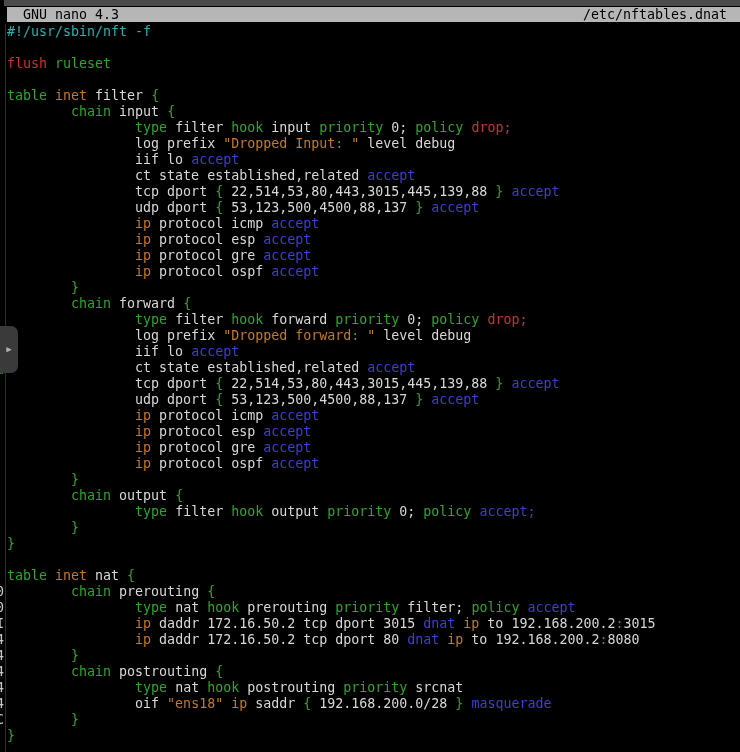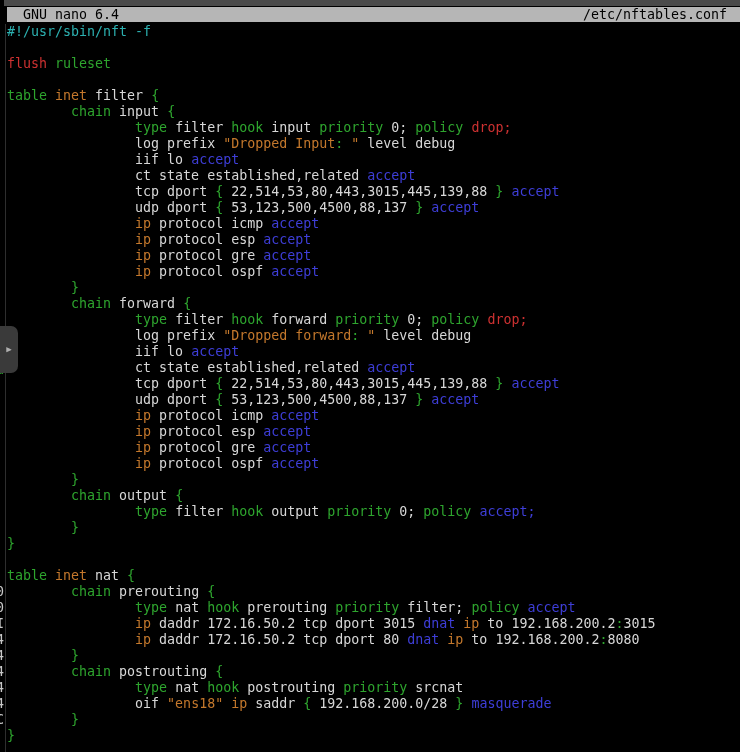--- a/index.html
+++ b/index.html
@@ -50,22 +50,22 @@
   #drawer-tab .arrow{
     color:#b0b0b0;font-size:9px;line-height:9px;
   }
 </style>
 </head>
 <body>
 
 <div id="screen">
   <div id="top-strip"></div>
   <div id="title-bar">
-    <span class="left"> GNU nano 6.4</span>
-    <span class="right">/etc/nftables.conf </span>
+    <span class="left"> GNU nano 4.3</span>
+    <span class="right">/etc/nftables.dnat </span>
   </div>
   <div id="left-line"></div>
   <div id="editor"><div class="line"><span style="color: rgb(44, 177, 177);">#!/usr/sbin/nft -f</span></div><div class="line"></div><div class="line"><span style="color: rgb(205, 49, 49);">flush</span><span style="color: rgb(215, 215, 215);"> </span><span style="color: rgb(46, 165, 46);">ruleset</span></div><div class="line"></div><div class="line"><span style="color: rgb(46, 165, 46);">table</span><span style="color: rgb(215, 215, 215);"> </span><span style="color: rgb(196, 120, 44);">inet</span><span style="color: rgb(215, 215, 215);"> filter </span><span style="color: rgb(46, 165, 46);">{</span></div><div class="line"><span style="color: rgb(215, 215, 215);">        </span><span style="color: rgb(46, 165, 46);">chain</span><span style="color: rgb(215, 215, 215);"> input </span><span style="color: rgb(46, 165, 46);">{</span></div><div class="line"><span style="color: rgb(215, 215, 215);">                </span><span style="color: rgb(46, 165, 46);">type</span><span style="color: rgb(215, 215, 215);"> filter </span><span style="color: rgb(46, 165, 46);">hook</span><span style="color: rgb(215, 215, 215);"> input </span><span style="color: rgb(46, 165, 46);">priority</span><span style="color: rgb(215, 215, 215);"> 0; </span><span style="color: rgb(46, 165, 46);">policy</span><span style="color: rgb(215, 215, 215);"> </span><span style="color: rgb(205, 49, 49);">drop;</span></div><div class="line"><span style="color: rgb(215, 215, 215);">                log prefix </span><span style="color: rgb(196, 120, 44);">"Dropped Input</span><span style="color: rgb(46, 165, 46);">:</span><span style="color: rgb(196, 120, 44);"> "</span><span style="color: rgb(215, 215, 215);"> level debug</span></div><div class="line"><span style="color: rgb(215, 215, 215);">                iif lo </span><span style="color: rgb(62, 62, 216);">accept</span></div><div class="line"><span style="color: rgb(215, 215, 215);">                ct state established,related </span><span style="color: rgb(62, 62, 216);">accept</span></div><div class="line"><span style="color: rgb(215, 215, 215);">                tcp dport </span><span style="color: rgb(46, 165, 46);">{</span><span style="color: rgb(215, 215, 215);"> 22,514,53,80,443,3015,445,139,88 </span><span style="color: rgb(46, 165, 46);">}</span><span style="color: rgb(215, 215, 215);"> </span><span style="color: rgb(62, 62, 216);">accept</span></div><div class="line"><span style="color: rgb(215, 215, 215);">                udp dport </span><span style="color: rgb(46, 165, 46);">{</span><span style="color: rgb(215, 215, 215);"> 53,123,500,4500,88,137 </span><span style="color: rgb(46, 165, 46);">}</span><span style="color: rgb(215, 215, 215);"> </span><span style="color: rgb(62, 62, 216);">accept</span></div><div class="line"><span style="color: rgb(215, 215, 215);">                </span><span style="color: rgb(196, 120, 44);">ip</span><span style="color: rgb(215, 215, 215);"> protocol icmp </span><span style="color: rgb(62, 62, 216);">accept</span></div><div class="line"><span style="color: rgb(215, 215, 215);">                </span><span style="color: rgb(196, 120, 44);">ip</span><span style="color: rgb(215, 215, 215);"> protocol esp </span><span style="color: rgb(62, 62, 216);">accept</span></div><div class="line"><span style="color: rgb(215, 215, 215);">                </span><span style="color: rgb(196, 120, 44);">ip</span><span style="color: rgb(215, 215, 215);"> protocol gre </span><span style="color: rgb(62, 62, 216);">accept</span></div><div class="line"><span style="color: rgb(215, 215, 215);">                </span><span style="color: rgb(196, 120, 44);">ip</span><span style="color: rgb(215, 215, 215);"> protocol ospf </span><span style="color: rgb(62, 62, 216);">accept</span></div><div class="line"><span style="color: rgb(215, 215, 215);">        </span><span style="color: rgb(46, 165, 46);">}</span></div><div class="line"><span style="color: rgb(215, 215, 215);">        </span><span style="color: rgb(46, 165, 46);">chain</span><span style="color: rgb(215, 215, 215);"> forward </span><span style="color: rgb(46, 165, 46);">{</span></div><div class="line"><span style="color: rgb(215, 215, 215);">                </span><span style="color: rgb(46, 165, 46);">type</span><span style="color: rgb(215, 215, 215);"> filter </span><span style="color: rgb(46, 165, 46);">hook</span><span style="color: rgb(215, 215, 215);"> forward </span><span style="color: rgb(46, 165, 46);">priority</span><span style="color: rgb(215, 215, 215);"> 0; </span><span style="color: rgb(46, 165, 46);">policy</span><span style="color: rgb(215, 215, 215);"> </span><span style="color: rgb(205, 49, 49);">drop;</span></div><div class="line"><span style="color: rgb(215, 215, 215);">                log prefix </span><span style="color: rgb(196, 120, 44);">"Dropped forward</span><span style="color: rgb(46, 165, 46);">:</span><span style="color: rgb(196, 120, 44);"> "</span><span style="color: rgb(215, 215, 215);"> level debug</span></div><div class="line"><span style="color: rgb(215, 215, 215);">                iif lo </span><span style="color: rgb(62, 62, 216);">accept</span></div><div class="line"><span style="color: rgb(215, 215, 215);">                ct state established,related </span><span style="color: rgb(62, 62, 216);">accept</span></div><div class="line"><span style="color: rgb(215, 215, 215);">                tcp dport </span><span style="color: rgb(46, 165, 46);">{</span><span style="color: rgb(215, 215, 215);"> 22,514,53,80,443,3015,445,139,88 </span><span style="color: rgb(46, 165, 46);">}</span><span style="color: rgb(215, 215, 215);"> </span><span style="color: rgb(62, 62, 216);">accept</span></div><div class="line"><span style="color: rgb(215, 215, 215);">                udp dport </span><span style="color: rgb(46, 165, 46);">{</span><span style="color: rgb(215, 215, 215);"> 53,123,500,4500,88,137 </span><span style="color: rgb(46, 165, 46);">}</span><span style="color: rgb(215, 215, 215);"> </span><span style="color: rgb(62, 62, 216);">accept</span></div><div class="line"><span style="color: rgb(215, 215, 215);">                </span><span style="color: rgb(196, 120, 44);">ip</span><span style="color: rgb(215, 215, 215);"> protocol icmp </span><span style="color: rgb(62, 62, 216);">accept</span></div><div class="line"><span style="color: rgb(215, 215, 215);">                </span><span style="color: rgb(196, 120, 44);">ip</span><span style="color: rgb(215, 215, 215);"> protocol esp </span><span style="color: rgb(62, 62, 216);">accept</span></div><div class="line"><span style="color: rgb(215, 215, 215);">                </span><span style="color: rgb(196, 120, 44);">ip</span><span style="color: rgb(215, 215, 215);"> protocol gre </span><span style="color: rgb(62, 62, 216);">accept</span></div><div class="line"><span style="color: rgb(215, 215, 215);">                </span><span style="color: rgb(196, 120, 44);">ip</span><span style="color: rgb(215, 215, 215);"> protocol ospf </span><span style="color: rgb(62, 62, 216);">accept</span></div><div class="line"><span style="color: rgb(215, 215, 215);">        </span><span style="color: rgb(46, 165, 46);">}</span></div><div class="line"><span style="color: rgb(215, 215, 215);">        </span><span style="color: rgb(46, 165, 46);">chain</span><span style="color: rgb(215, 215, 215);"> output </span><span style="color: rgb(46, 165, 46);">{</span></div><div class="line"><span style="color: rgb(215, 215, 215);">                </span><span style="color: rgb(46, 165, 46);">type</span><span style="color: rgb(215, 215, 215);"> filter </span><span style="color: rgb(46, 165, 46);">hook</span><span style="color: rgb(215, 215, 215);"> output </span><span style="color: rgb(46, 165, 46);">priority</span><span style="color: rgb(215, 215, 215);"> 0; </span><span style="color: rgb(46, 165, 46);">policy</span><span style="color: rgb(215, 215, 215);"> </span><span style="color: rgb(62, 62, 216);">accept;</span></div><div class="line"><span style="color: rgb(215, 215, 215);">        </span><span style="color: rgb(46, 165, 46);">}</span></div><div class="line"><span style="color: rgb(46, 165, 46);">}</span></div><div class="line"></div><div class="line"><span style="color: rgb(46, 165, 46);">table</span><span style="color: rgb(215, 215, 215);"> </span><span style="color: rgb(196, 120, 44);">inet</span><span style="color: rgb(215, 215, 215);"> nat </span><span style="color: rgb(46, 165, 46);">{</span></div><div class="line"><span style="color: rgb(215, 215, 215);">        </span><span style="color: rgb(46, 165, 46);">chain</span><span style="color: rgb(215, 215, 215);"> prerouting </span><span style="color: rgb(46, 165, 46);">{</span></div><div class="line"><span style="color: rgb(215, 215, 215);">                </span><span style="color: rgb(46, 165, 46);">type</span><span style="color: rgb(215, 215, 215);"> nat </span><span style="color: rgb(46, 165, 46);">hook</span><span style="color: rgb(215, 215, 215);"> prerouting </span><span style="color: rgb(46, 165, 46);">priority</span><span style="color: rgb(215, 215, 215);"> filter; </span><span style="color: rgb(46, 165, 46);">policy</span><span style="color: rgb(215, 215, 215);"> </span><span style="color: rgb(62, 62, 216);">accept</span></div><div class="line"><span style="color: rgb(215, 215, 215);">                </span><span style="color: rgb(196, 120, 44);">ip</span><span style="color: rgb(215, 215, 215);"> daddr 172.16.50.2 tcp dport 3015 </span><span style="color: rgb(62, 62, 216);">dnat</span><span style="color: rgb(215, 215, 215);"> </span><span style="color: rgb(196, 120, 44);">ip</span><span style="color: rgb(215, 215, 215);"> to 192.168.200.2</span><span style="color: rgb(46, 165, 46);">:</span><span style="color: rgb(215, 215, 215);">3015</span></div><div class="line"><span style="color: rgb(215, 215, 215);">                </span><span style="color: rgb(196, 120, 44);">ip</span><span style="color: rgb(215, 215, 215);"> daddr 172.16.50.2 tcp dport 80 </span><span style="color: rgb(62, 62, 216);">dnat</span><span style="color: rgb(215, 215, 215);"> </span><span style="color: rgb(196, 120, 44);">ip</span><span style="color: rgb(215, 215, 215);"> to 192.168.200.2</span><span style="color: rgb(46, 165, 46);">:</span><span style="color: rgb(215, 215, 215);">8080</span></div><div class="line"><span style="color: rgb(215, 215, 215);">        </span><span style="color: rgb(46, 165, 46);">}</span></div><div class="line"><span style="color: rgb(215, 215, 215);">        </span><span style="color: rgb(46, 165, 46);">chain</span><span style="color: rgb(215, 215, 215);"> postrouting </span><span style="color: rgb(46, 165, 46);">{</span></div><div class="line"><span style="color: rgb(215, 215, 215);">                </span><span style="color: rgb(46, 165, 46);">type</span><span style="color: rgb(215, 215, 215);"> nat </span><span style="color: rgb(46, 165, 46);">hook</span><span style="color: rgb(215, 215, 215);"> postrouting </span><span style="color: rgb(46, 165, 46);">priority</span><span style="color: rgb(215, 215, 215);"> srcnat</span></div><div class="line"><span style="color: rgb(215, 215, 215);">                oif </span><span style="color: rgb(196, 120, 44);">"ens18"</span><span style="color: rgb(215, 215, 215);"> </span><span style="color: rgb(196, 120, 44);">ip</span><span style="color: rgb(215, 215, 215);"> saddr </span><span style="color: rgb(46, 165, 46);">{</span><span style="color: rgb(215, 215, 215);"> 192.168.200.0/28 </span><span style="color: rgb(46, 165, 46);">}</span><span style="color: rgb(215, 215, 215);"> </span><span style="color: rgb(62, 62, 216);">masquerade</span></div><div class="line"><span style="color: rgb(215, 215, 215);">        </span><span style="color: rgb(46, 165, 46);">}</span></div><div class="line"><span style="color: rgb(46, 165, 46);">}</span></div></div>
   <div id="artifact-layer">
       <div class="artifact" style="top: 362px;"><span style="color: rgb(46, 165, 46);">a</span></div>
       <div class="artifact" style="top: 584px;"><span style="color: rgb(201, 201, 201);">0</span></div>
       <div class="artifact" style="top: 600px;"><span style="color: rgb(201, 201, 201);">0</span></div>
       <div class="artifact" style="top: 616px;"><span style="color: rgb(201, 201, 201);">I</span></div>
       <div class="artifact" style="top: 632px;"><span style="color: rgb(201, 201, 201);">4</span></div>
       <div class="artifact" style="top: 648px;"><span style="color: rgb(201, 201, 201);">4</span></div>

